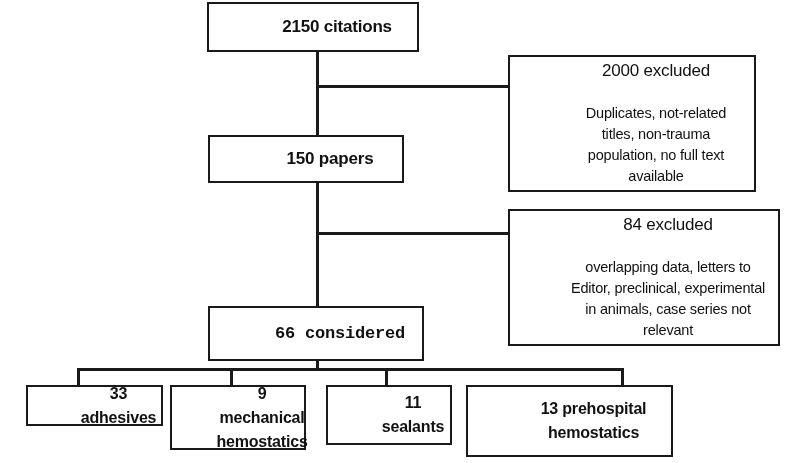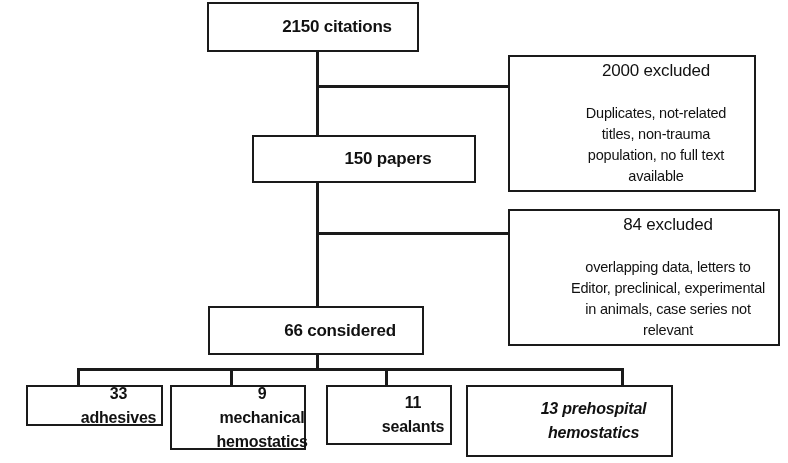--- a/index.html
+++ b/index.html
@@ -83,42 +83,42 @@
 
   <div class="node plain" style="left:207px; top:2px; width:212px; height:50px;">
     <span class="title">2150 citations</span>
   </div>
 
   <div class="node" style="left:508px; top:55px; width:248px; height:137px;">
     <span class="title">2000 excluded</span>
     <span class="body">Duplicates, not-related titles, non-trauma population, no full text available</span>
   </div>
 
-  <div class="node plain" style="left:208px; top:135px; width:224px; height:48px;margin-left:44px;">
+  <div class="node plain" style="left:208px; top:135px; width:196px; height:48px;">
     <span class="title">150 papers</span>
   </div>
 
   <div class="node" style="left:508px; top:209px; width:272px; height:137px;">
     <span class="title">84 excluded</span>
     <span class="body">overlapping data, letters to Editor, preclinical, experimental in animals, case series not relevant</span>
   </div>
 
-  <div class="node plain" style="left:208px; top:306px; width:216px; height:49px;">
+  <div class="node plain" style="left:208px; top:306px; width:216px; height:55px;font-family:Liberation Mono, monospace;">
     <span class="title">66 considered</span>
   </div>
 
   <div class="node leaf" style="left:2px; top:385px; width:137px; height:41px;margin-left:24px;">
     <span class="title">33 adhesives</span>
   </div>
 
   <div class="node leaf" style="left:170px; top:385px; width:136px; height:65px;">
     <span class="title">9 mechanical hemostatics</span>
   </div>
 
   <div class="node leaf" style="left:326px; top:385px; width:126px; height:60px;">
     <span class="title">11 sealants</span>
   </div>
 
-  <div class="node leaf" style="left:466px; top:385px; width:207px; height:72px;font-style:italic;">
+  <div class="node leaf" style="left:466px; top:385px; width:207px; height:72px;">
     <span class="title">13 prehospital hemostatics</span>
   </div>
 
 </div>
 
 </body></html>

